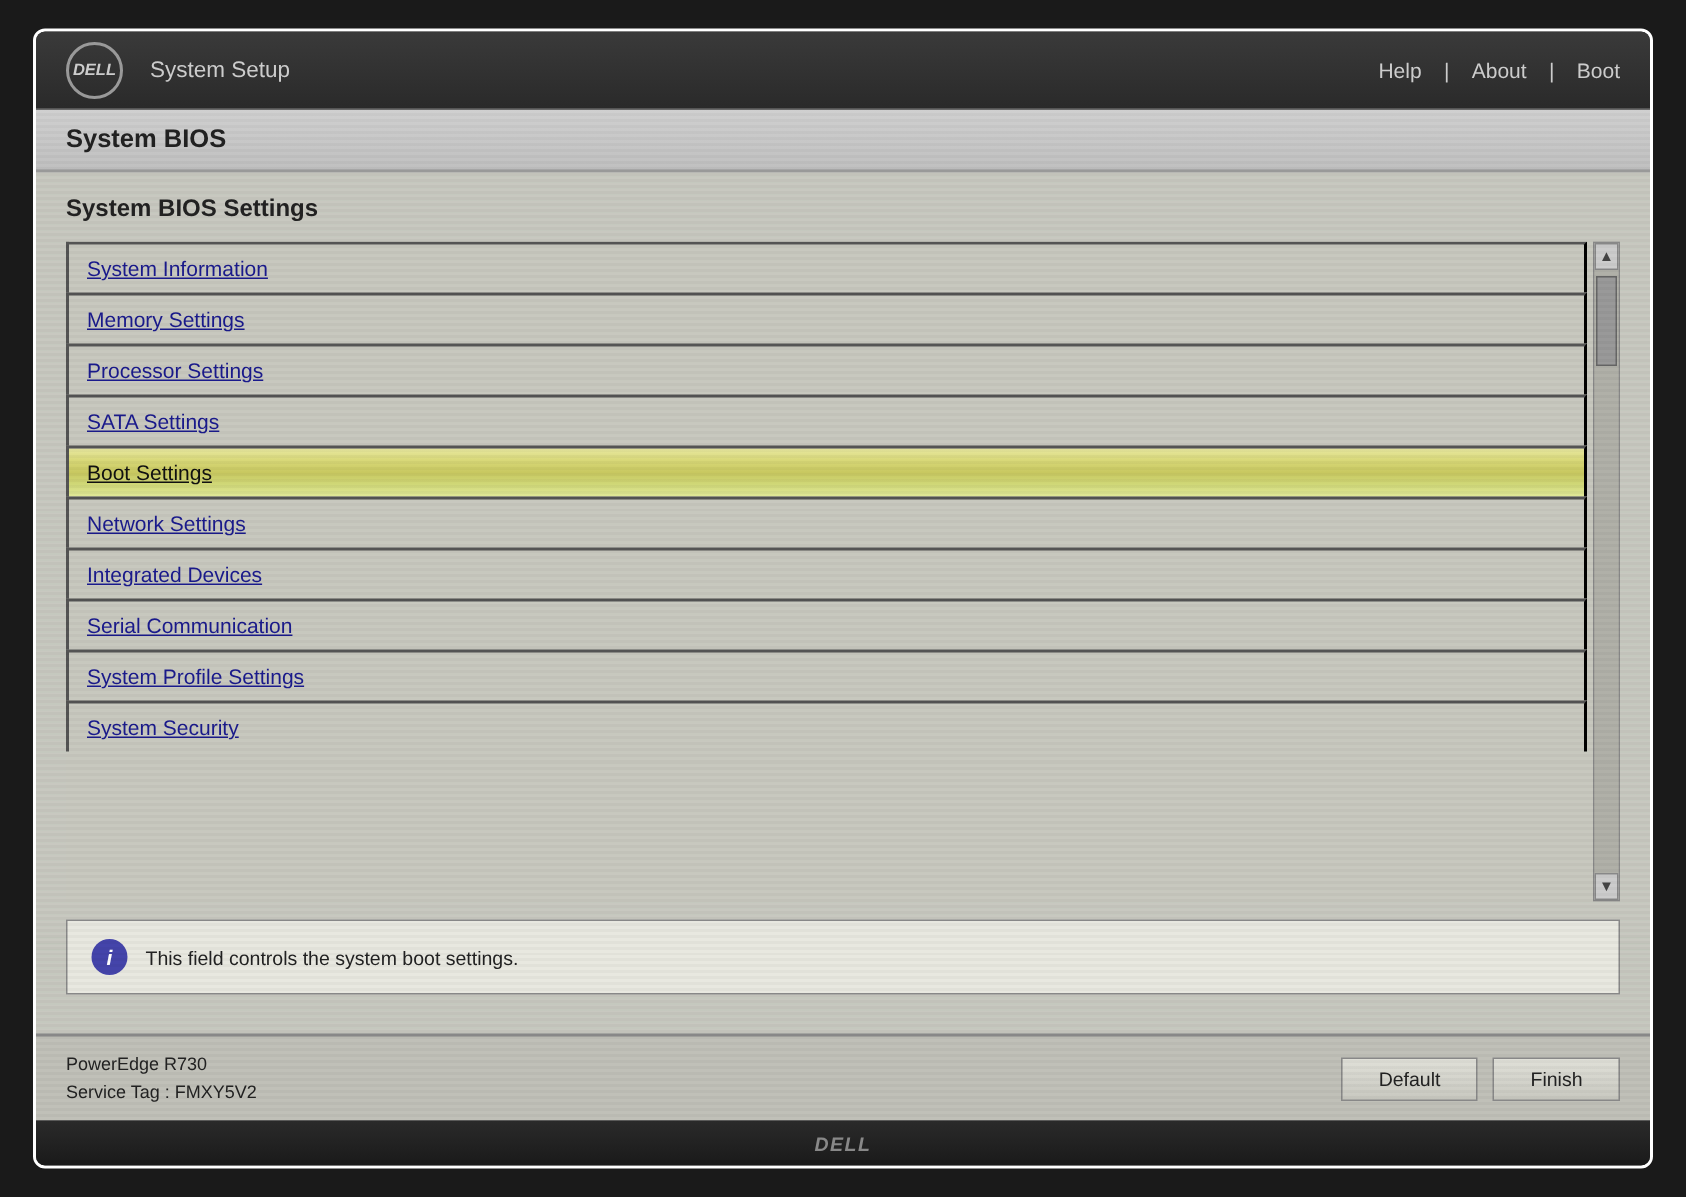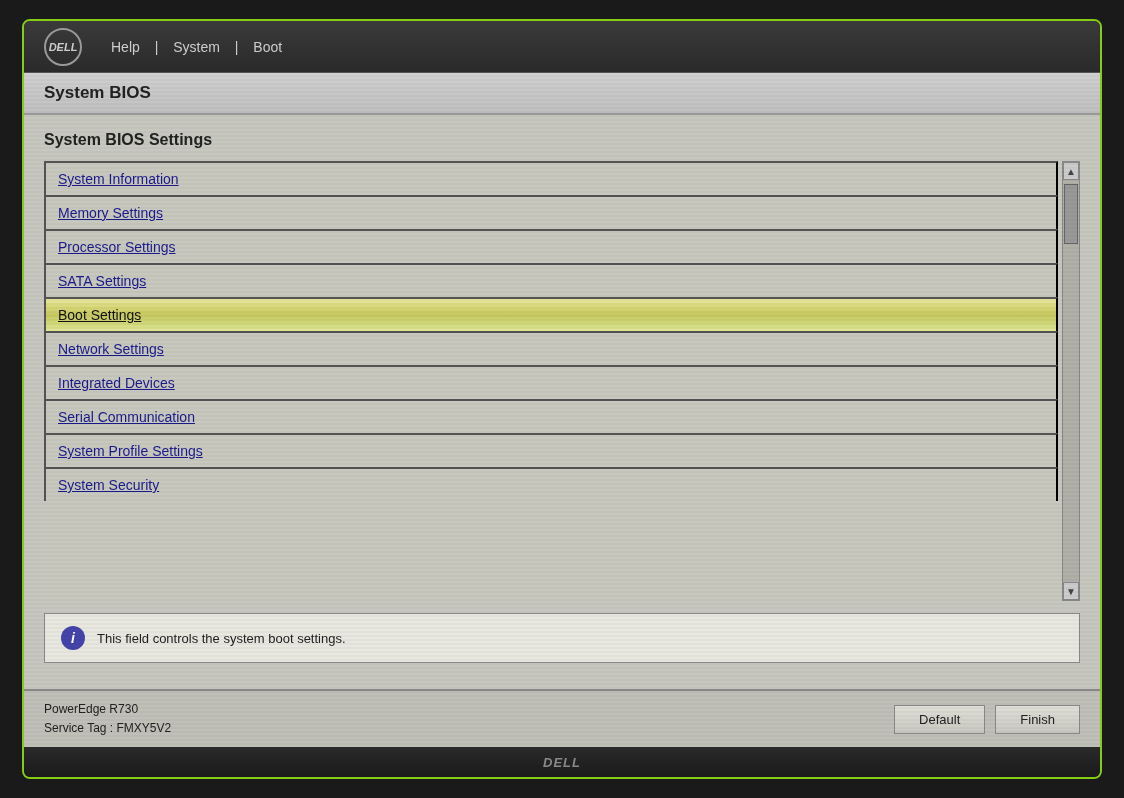--- a/index.html
+++ b/index.html
@@ -18,21 +18,21 @@
 
     .monitor-bezel {
       width: 1080px;
       height: 760px;
       background: #2a2a2a;
       border-radius: 8px;
       padding: 0;
       display: flex;
       flex-direction: column;
       overflow: hidden;
-      border: 2px solid #84cc16;
+      border: 2px solid #ffffff;
     }
 
     
     .header-bar {
       background: linear-gradient(to bottom, #3a3a3a, #2a2a2a);
       height: 52px;
       display: flex;
       align-items: center;
       padding: 0 20px;
       border-bottom: 1px solid #555;
@@ -311,22 +311,23 @@
       letter-spacing: 1px;
     }
   </style>
 </head>
 <body>
 
 <div class="monitor-bezel">
 
   <div class="header-bar">
     <div class="dell-logo">DELL</div>
+    <span class="header-title">System Setup</span>
     <div class="header-nav">
-      <span>Help</span><span> | </span><span>System</span><span> | </span><span>Boot</span>
+      <span>Help</span><span> | </span><span>About</span><span> | </span><span>Boot</span>
     </div>
   </div>
 
   <div class="monitor-screen">
     <div class="scanlines"></div>
 
     <div class="main-area">
 
       <div class="bios-title-bar">
         <h1>System BIOS</h1>

